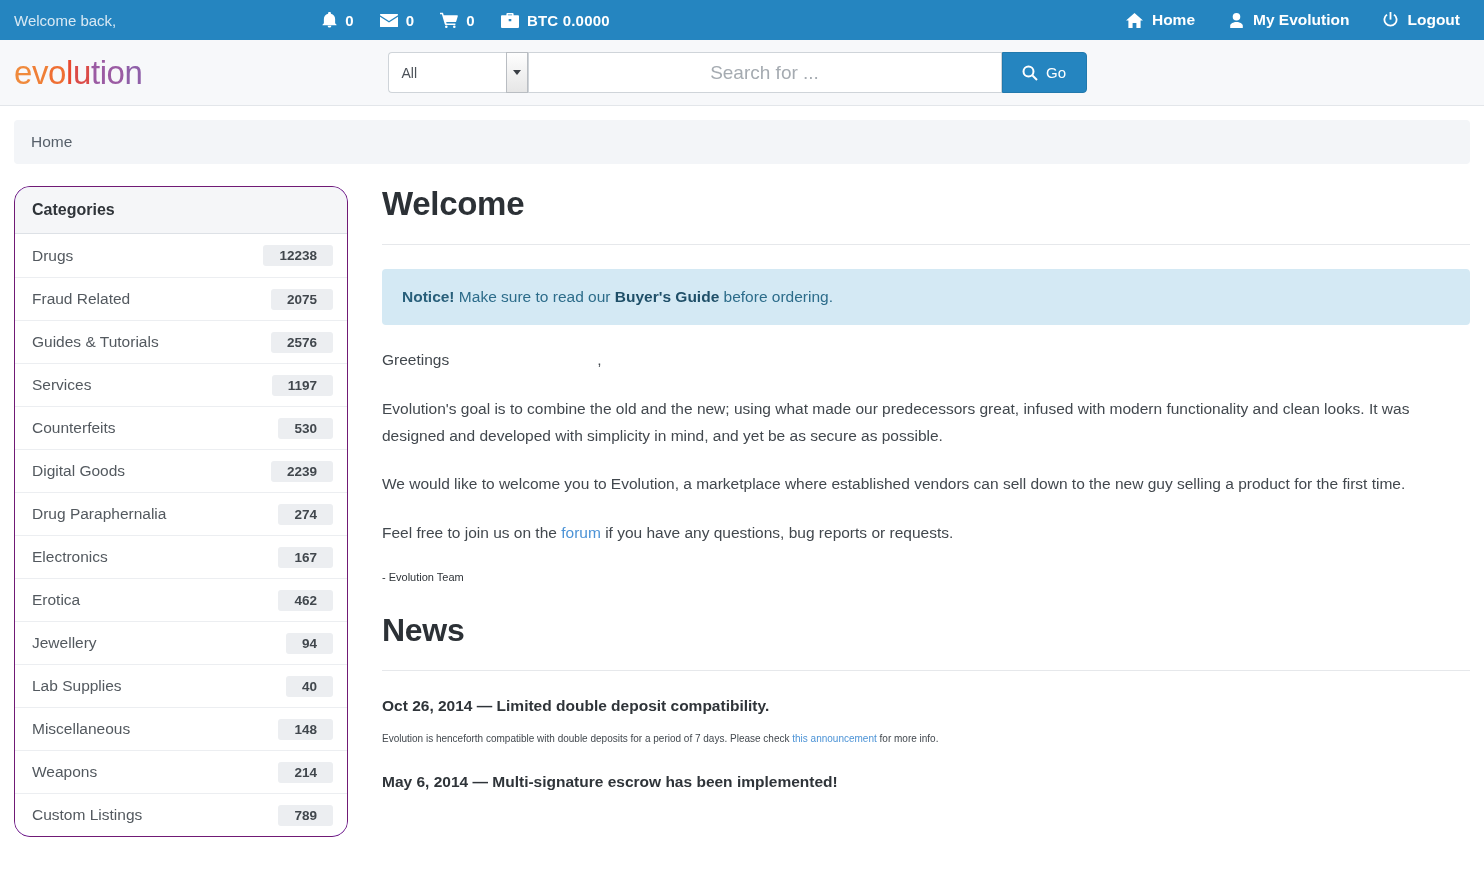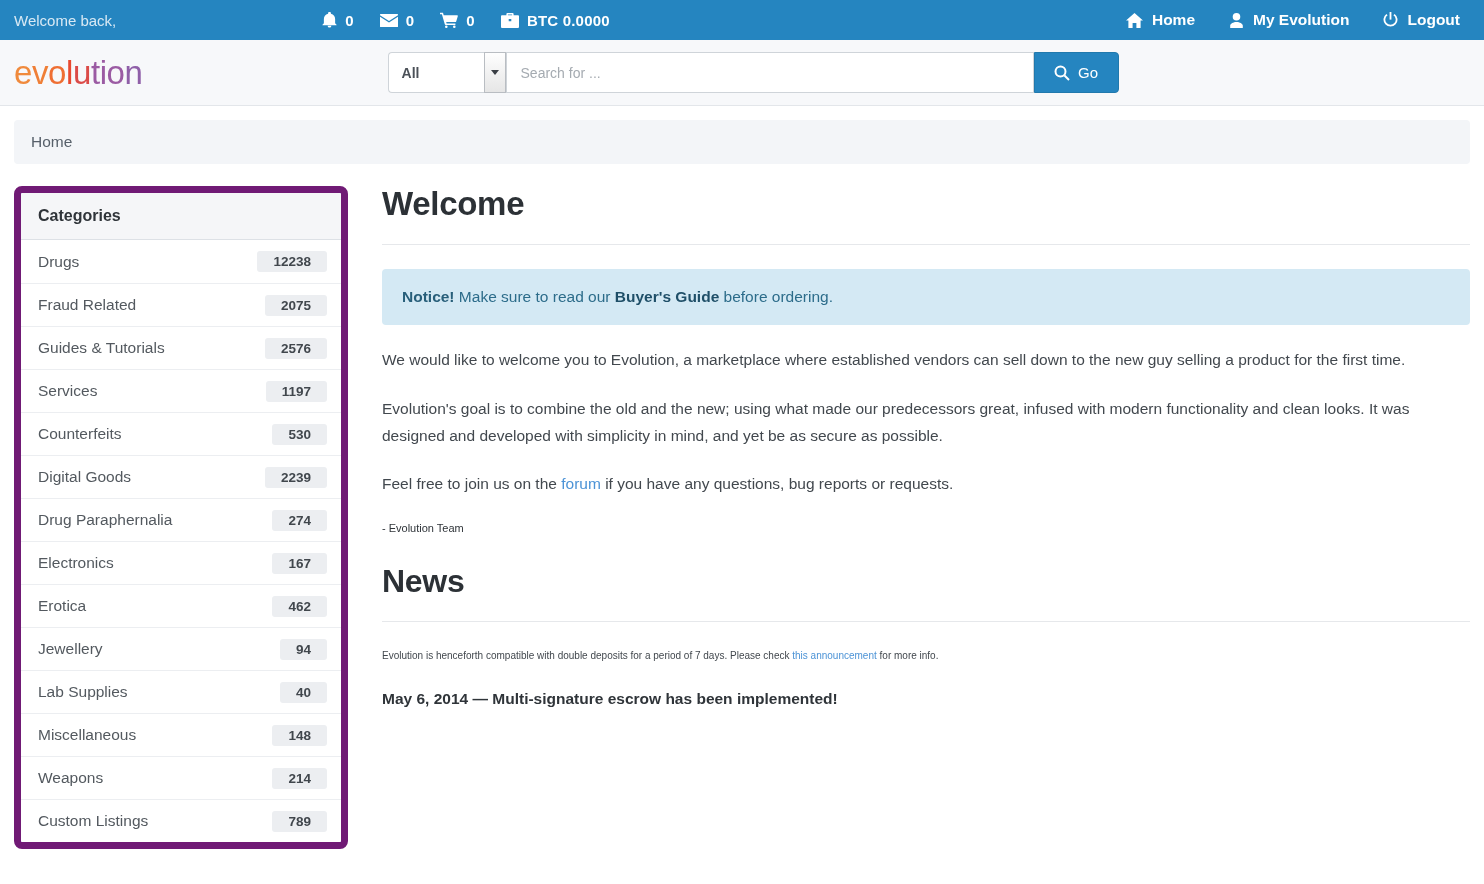--- a/index.html
+++ b/index.html
@@ -90,60 +90,60 @@
   .logo .l6 { color: #9b5ba3; }
   .logo .l7 { color: #8f5fa8; }
 
   .searchwrap {
     display: flex;
     align-items: stretch;
     margin-left: 245px;
     height: 41px;
   }
   .cat-select {
-    width: 118px;
+    width: 140px;
     background: #ffffff;
     border: 1px solid #cfd4d9;
     border-right: none;
     border-radius: 4px 0 0 4px;
     display: flex;
     align-items: center;
     padding: 0 0 0 13px;
     font-size: 14px;
     color: #4b5158;
     position: relative;
     cursor: pointer;
-    font-weight: bold;
   }
   .cat-select .arrowbox {
     position: absolute;
     right: 0; top: -1px; bottom: -1px;
     width: 22px;
     background: linear-gradient(#fefefe, #e6e6e6);
     border: 1px solid #b9bdc2;
     display: flex;
     align-items: center;
     justify-content: center;
   }
   .cat-select .caret {
     width: 0; height: 0;
     border-left: 4px solid transparent;
     border-right: 4px solid transparent;
     border-top: 5px solid #3a3f45;
   }
   .search-input {
-    width: 528px;
+    width: 474px;
     background: #ffffff;
     border: 1px solid #cfd4d9;
     border-left: 1px solid #cfd4d9;
-    font-size: 14px;
+    font-size: 19px;
     color: #333;
     padding: 0 14px;
     outline: none;
     font-family: "Liberation Sans", sans-serif;
+    text-align: center;
   }
   .search-input::placeholder { color: #a5abb1; }
   .go-btn {
     width: 85px;
     background: #2585c0;
     border: 1px solid #2179ad;
     border-radius: 0 4px 4px 0;
     color: #ffffff;
     font-size: 15px;
     display: flex;
@@ -178,22 +178,22 @@
   
   .page {
     display: flex;
     padding: 22px 14px 0 14px;
     gap: 22px;
   }
 
   
   .sidebar { width: 334px; flex: 0 0 334px; }
   .panel {
-    border: 7px solid #701a75;
-    border-radius: 8px;
+    border: 1px solid #701a75;
+    border-radius: 16px;
     background: #8b5cf6;
     overflow: hidden;
   }
   .panel-head {
     background: #f5f6f8;
     border-bottom: 1px solid #dde1e6;
     height: 47px;
     display: flex;
     align-items: center;
     padding: 0 17px;
@@ -459,33 +459,35 @@
   </aside>
 
   <main class="main">
     <h1 class="h-title">Welcome</h1>
     <hr class="hr">
 
     <div class="notice">
       <b>Notice!</b><span> Make sure to read our </span><span class="guide">Buyer's Guide</span><span> before ordering.</span>
     </div>
 
+    <p class="para"><span>Greetings</span><span class="greet-gap"></span><span>,</span></p>
+
+    <p class="para">Evolution's goal is to combine the old and the new; using what made our predecessors great, infused with modern functionality and clean looks. It was designed and developed with simplicity in mind, and yet be as secure as possible.</p>
 
     <p class="para">We would like to welcome you to Evolution, a marketplace where established vendors can sell down to the new guy selling a product for the first time.</p>
-
-    <p class="para">Evolution's goal is to combine the old and the new; using what made our predecessors great, infused with modern functionality and clean looks. It was designed and developed with simplicity in mind, and yet be as secure as possible.</p>
 
     <p class="para"><span>Feel free to join us on the </span><a class="lnk">forum</a><span> if you have any questions, bug reports or requests.</span></p>
 
     <p class="signoff">- Evolution Team</p>
 
     <h2 class="news-title">News</h2>
     <hr class="hr">
 
     <div class="news-item">
+      <div class="news-head">Oct 26, 2014 — Limited double deposit compatibility.</div>
       <div class="news-body"><span>Evolution is henceforth compatible with double deposits for a period of 7 days. Please check </span><a class="lnk">this announcement</a><span> for more info.</span></div>
     </div>
 
     <div class="news-item">
       <div class="news-head">May 6, 2014 — Multi-signature escrow has been implemented!</div>
     </div>
   </main>
 </div>
 
 </body></html>

